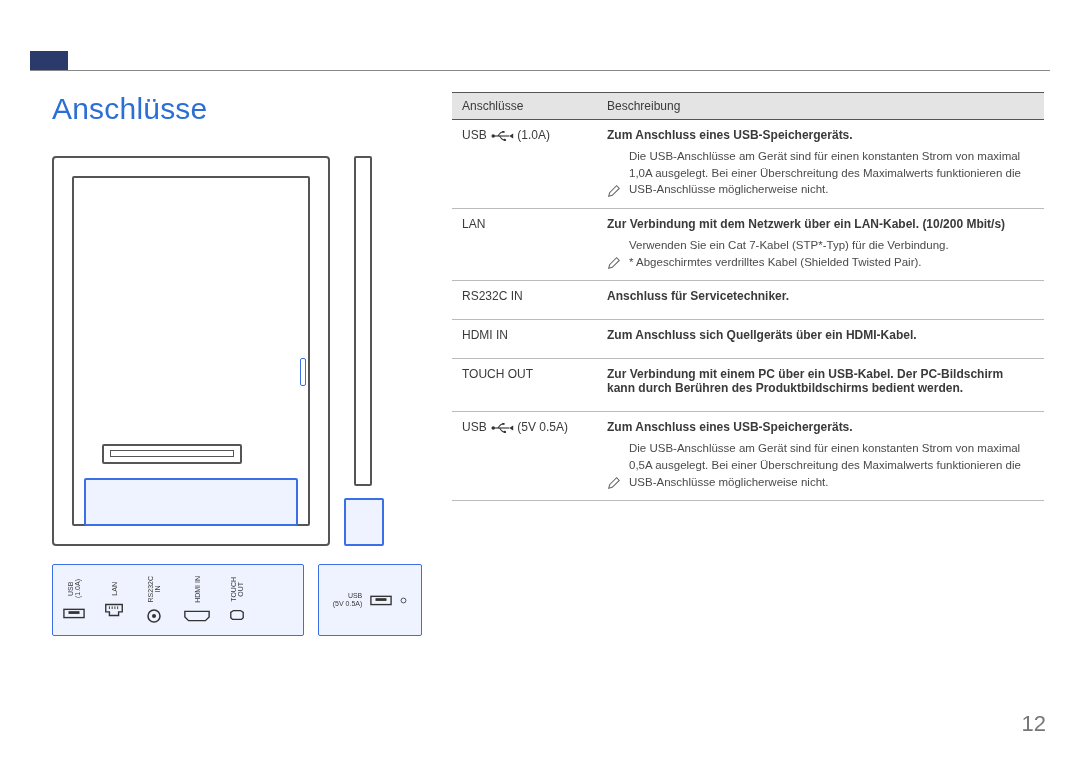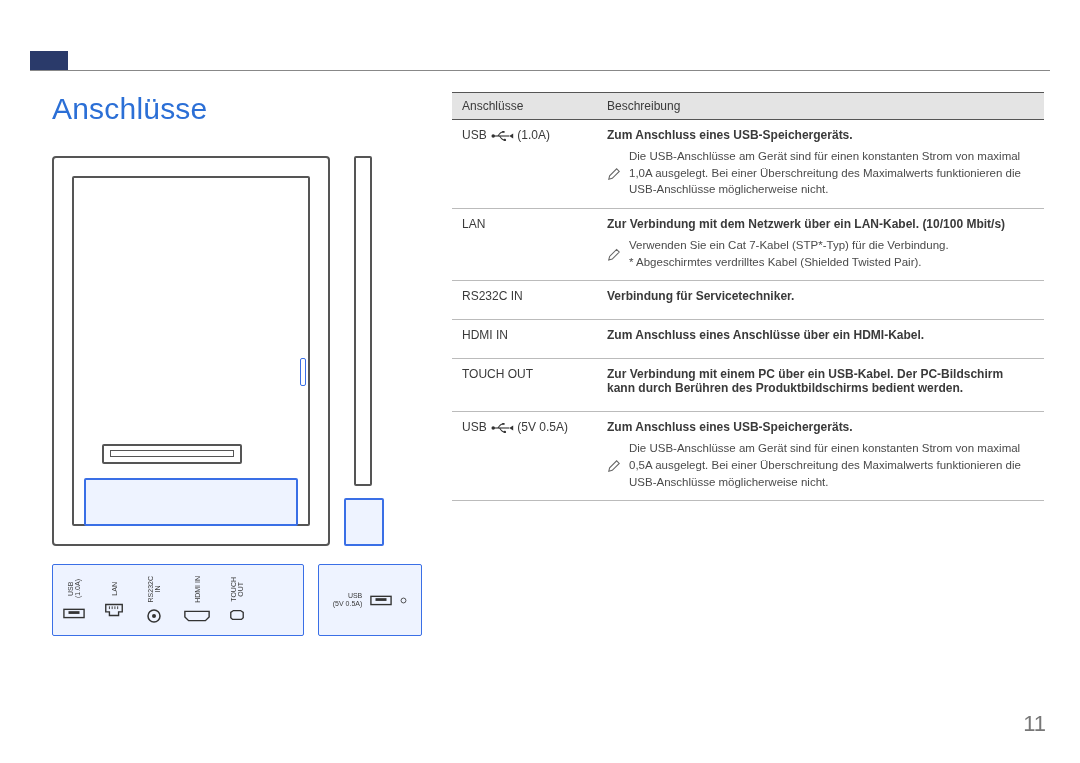--- a/index.html
+++ b/index.html
@@ -197,20 +197,21 @@
   table.conn td {
     vertical-align: top;
     padding: 8px 10px 10px;
     border-bottom: 1px solid #bbb;
   }
   table.conn td.port-col { width: 145px; white-space: nowrap; }
   .desc-main { margin-bottom: 6px; font-weight: bold; }
   .note-inner {
     display: flex;
     gap: 8px;
+    align-items: flex-end;
   }
   .note-inner > div { color: #4a4a4a; font-size: 11.5px; line-height: 1.45; }
 
   .usb-glyph { display:inline-block; vertical-align: -2px; }
 
   .page-num {
     position: absolute;
     right: 34px;
     bottom: 26px;
     font-size: 22px;
@@ -321,39 +322,39 @@
                 <svg class="pencil-icon" viewBox="0 0 16 16" style="width:14px;flex:none;margin-top:2px">
                   <path d="M2 14l1-4 8-8 3 3-8 8-4 1z" fill="none" stroke="#666" stroke-width="1.2"></path>
                 </svg>
                 <div>Die USB-Anschlüsse am Gerät sind für einen konstanten Strom von maximal 1,0A ausgelegt. Bei einer Überschreitung des Maximalwerts funktionieren die USB-Anschlüsse möglicherweise nicht.</div>
               </div>
             </td>
           </tr>
           <tr>
             <td class="port-col">LAN</td>
             <td>
-              <div class="desc-main">Zur Verbindung mit dem Netzwerk über ein LAN-Kabel. (10/100 Mbit/s)</div>
+              <div class="desc-main">Zur Verbindung mit dem Netzwerk über ein LAN-Kabel. (10/200 Mbit/s)</div>
               <div class="note-inner">
                 <svg class="pencil-icon" viewBox="0 0 16 16" style="width:14px;flex:none;margin-top:2px">
                   <path d="M2 14l1-4 8-8 3 3-8 8-4 1z" fill="none" stroke="#666" stroke-width="1.2"></path>
                 </svg>
                 <div>Verwenden Sie ein Cat 7-Kabel (STP*-Typ) für die Verbindung.<br>* Abgeschirmtes verdrilltes Kabel (Shielded Twisted Pair).</div>
               </div>
             </td>
           </tr>
           <tr>
             <td class="port-col">RS232C IN</td>
             <td>
-              <div class="desc-main">Verbindung für Servicetechniker.</div>
+              <div class="desc-main">Anschluss für Servicetechniker.</div>
             </td>
           </tr>
           <tr>
             <td class="port-col">HDMI IN</td>
             <td>
-              <div class="desc-main">Zum Anschluss eines Anschlüsse über ein HDMI-Kabel.</div>
+              <div class="desc-main">Zum Anschluss sich Quellgeräts über ein HDMI-Kabel.</div>
             </td>
           </tr>
           <tr>
             <td class="port-col">TOUCH OUT</td>
             <td>
               <div class="desc-main">Zur Verbindung mit einem PC über ein USB-Kabel. Der PC-Bildschirm kann durch Berühren des Produktbildschirms bedient werden.</div>
             </td>
           </tr>
           <tr>
             <td class="port-col"><span>USB </span><svg class="usb-glyph" viewBox="0 0 30 12" style="width:24px;height:10px">
@@ -373,13 +374,13 @@
                 </svg>
                 <div>Die USB-Anschlüsse am Gerät sind für einen konstanten Strom von maximal 0,5A ausgelegt. Bei einer Überschreitung des Maximalwerts funktionieren die USB-Anschlüsse möglicherweise nicht.</div>
               </div>
             </td>
           </tr>
         </tbody>
     </table>
   </div>
 </div>
 
-<div class="page-num">11</div>
+<div class="page-num">12</div>
 
 </body></html>

